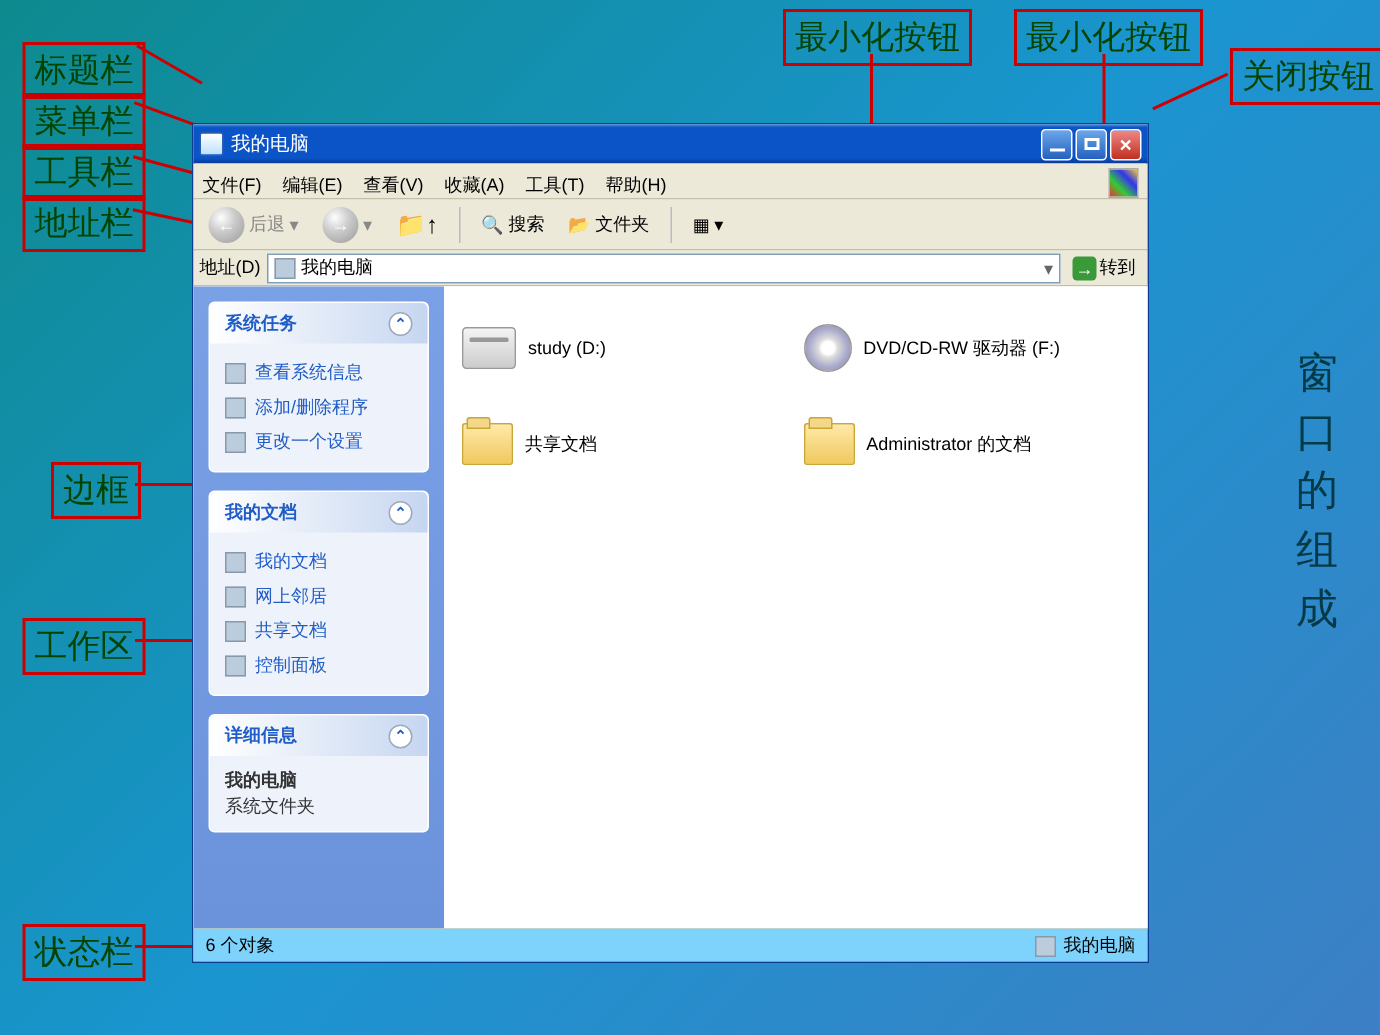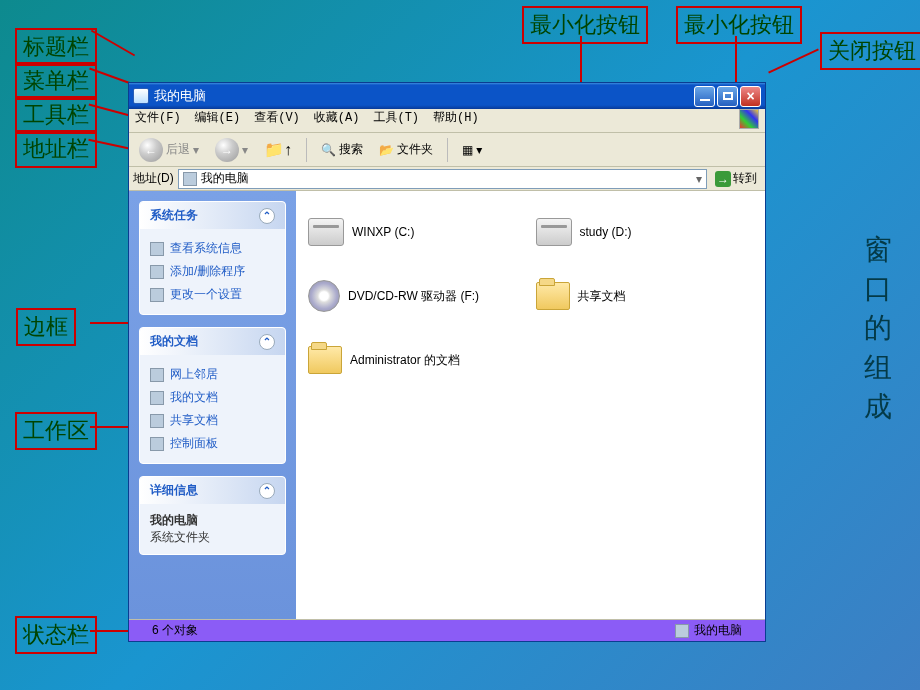--- a/index.html
+++ b/index.html
@@ -71,23 +71,22 @@
     font-size: 12px; font-weight: bold; color: #fff; cursor: pointer;
   }
   .winbtn.min, .winbtn.max { background: linear-gradient(#6aa7e8,#2560c0); }
   .winbtn.close { background: linear-gradient(#e88,#c03020); }
   .winbtn.min span { display:block; width:10px; height:2px; background:#fff; margin-top:8px; }
   .winbtn.max span { display:block; width:10px; height:8px; border:2px solid #fff; }
   .winbtn.close span { font-size:14px; line-height:1; }
   .menubar {
     height: 24px; background: #ece9d8;
     border-bottom: 1px solid #c0bfa8;
-    display: flex; align-items: flex-start; padding: 0 6px;
+    display: flex; align-items: flex-end; padding: 0 6px;
     font-size: 12px;
-    font-family: Liberation Mono, monospace;
   }
   .menubar span { margin-right: 14px; cursor: default; }
   .menubar .winlogo {
     margin-left: auto; width: 20px; height: 20px;
     background: linear-gradient(45deg,#e33,#3c3,#33e,#ec3);
     border:1px solid #aaa;
   }
   .toolbar {
     height: 34px; background: #ece9d8;
     border-bottom: 1px solid #c0bfa8;
@@ -184,43 +183,43 @@
   }
   .folder-icon {
     width:34px;height:28px;background:linear-gradient(#ffe9a8,#f0c95f);
     border:1px solid #caa538;border-radius:2px;
     position:relative;
   }
   .folder-icon::before{content:"";position:absolute;top:-5px;left:2px;width:14px;height:6px;
     background:#f5d887;border:1px solid #caa538;border-radius:2px 2px 0 0;}
 
   .statusbar {
-    height:22px; background:#8b5cf6; border-top:1px solid #c0bfa8;
-    display:flex; align-items:center; padding:0 23px; font-size:12px;
+    height:22px; background:#7dd3fc; border-top:1px solid #c0bfa8;
+    display:flex; align-items:center; padding:0 8px; font-size:12px;
     justify-content:space-between;
   }
   .statusbar .seg { display:flex; align-items:center; gap:5px; }
   .statusbar .mini-icon { width:14px;height:14px;background:#bcd;border:1px solid #89a; }
 
   .work-area-line {
     position:absolute;
     left: 90px; top: 426px;
     width: 370px; height:2px; background:#cc0000;
   }
 </style>
 </head>
 <body>
 
 <div class="side-title">窗口的组成</div>
 
 <div class="annotation" style="left:15px;top:28px;">标题栏</div>
 <div class="annotation" style="left:15px;top:62px;">菜单栏</div>
 <div class="annotation" style="left:15px;top:96px;">工具栏</div>
 <div class="annotation" style="left:15px;top:130px;">地址栏</div>
-<div class="annotation" style="left:16px;top:308px;">边框</div>
+<div class="annotation" style="left:34px;top:308px;">边框</div>
 <div class="annotation" style="left:15px;top:412px;">工作区</div>
 <div class="annotation" style="left:15px;top:616px;">状态栏</div>
 
 <div class="annotation" style="left:522px;top:6px;">最小化按钮</div>
 <div class="annotation" style="left:676px;top:6px;">最小化按钮</div>
 <div class="annotation" style="left:820px;top:32px;">关闭按钮</div>
 
 <div class="annot-line" style="left:88px;top:42px;width:50px;transform:rotate(30deg);"></div>
 <div class="annot-line" style="left:88px;top:76px;width:50px;transform:rotate(20deg);"></div>
 <div class="annot-line" style="left:88px;top:110px;width:50px;transform:rotate(15deg);"></div>
@@ -320,25 +319,25 @@
       </div>
 
       <div class="panel">
         <div class="panel-header">
           <span>我的文档</span>
           <span class="chev">⌃</span>
         </div>
         <div class="panel-body">
           <div class="link">
               <span class="ic"></span>
+              <span>我的文档</span>
+            </div>
+          <div class="link">
+              <span class="ic"></span>
               <span>网上邻居</span>
-            </div>
-          <div class="link">
-              <span class="ic"></span>
-              <span>我的文档</span>
             </div>
           <div class="link">
               <span class="ic"></span>
               <span>共享文档</span>
             </div>
           <div class="link">
               <span class="ic"></span>
               <span>控制面板</span>
             </div>
         </div>
@@ -350,24 +349,20 @@
           <span class="chev">⌃</span>
         </div>
         <div class="detail-body">
           <b>我的电脑</b>
           <span>系统文件夹</span>
         </div>
       </div>
     </div>
 
     <div class="content">
-      <div class="item">
-          <div class="drive-icon"></div>
-          <span>WINXP (C:)</span>
-        </div>
       <div class="item">
           <div class="drive-icon"></div>
           <span>study (D:)</span>
         </div>
       <div class="item">
           <div class="cd-icon"></div>
           <span>DVD/CD-RW 驱动器 (F:)</span>
         </div>
       <div class="item">
           <div class="folder-icon"></div>

